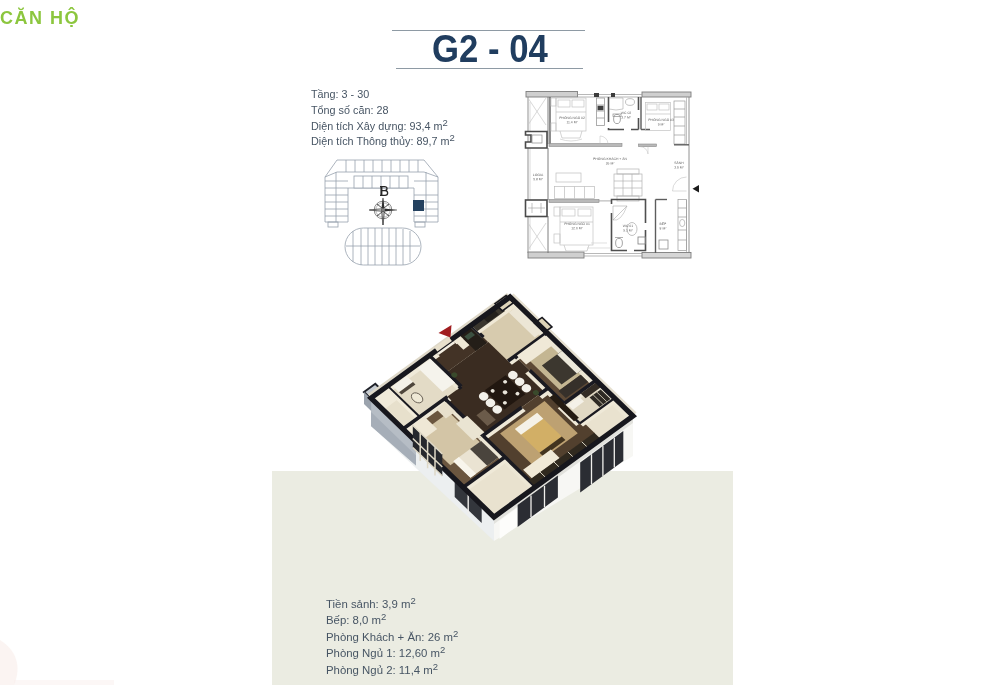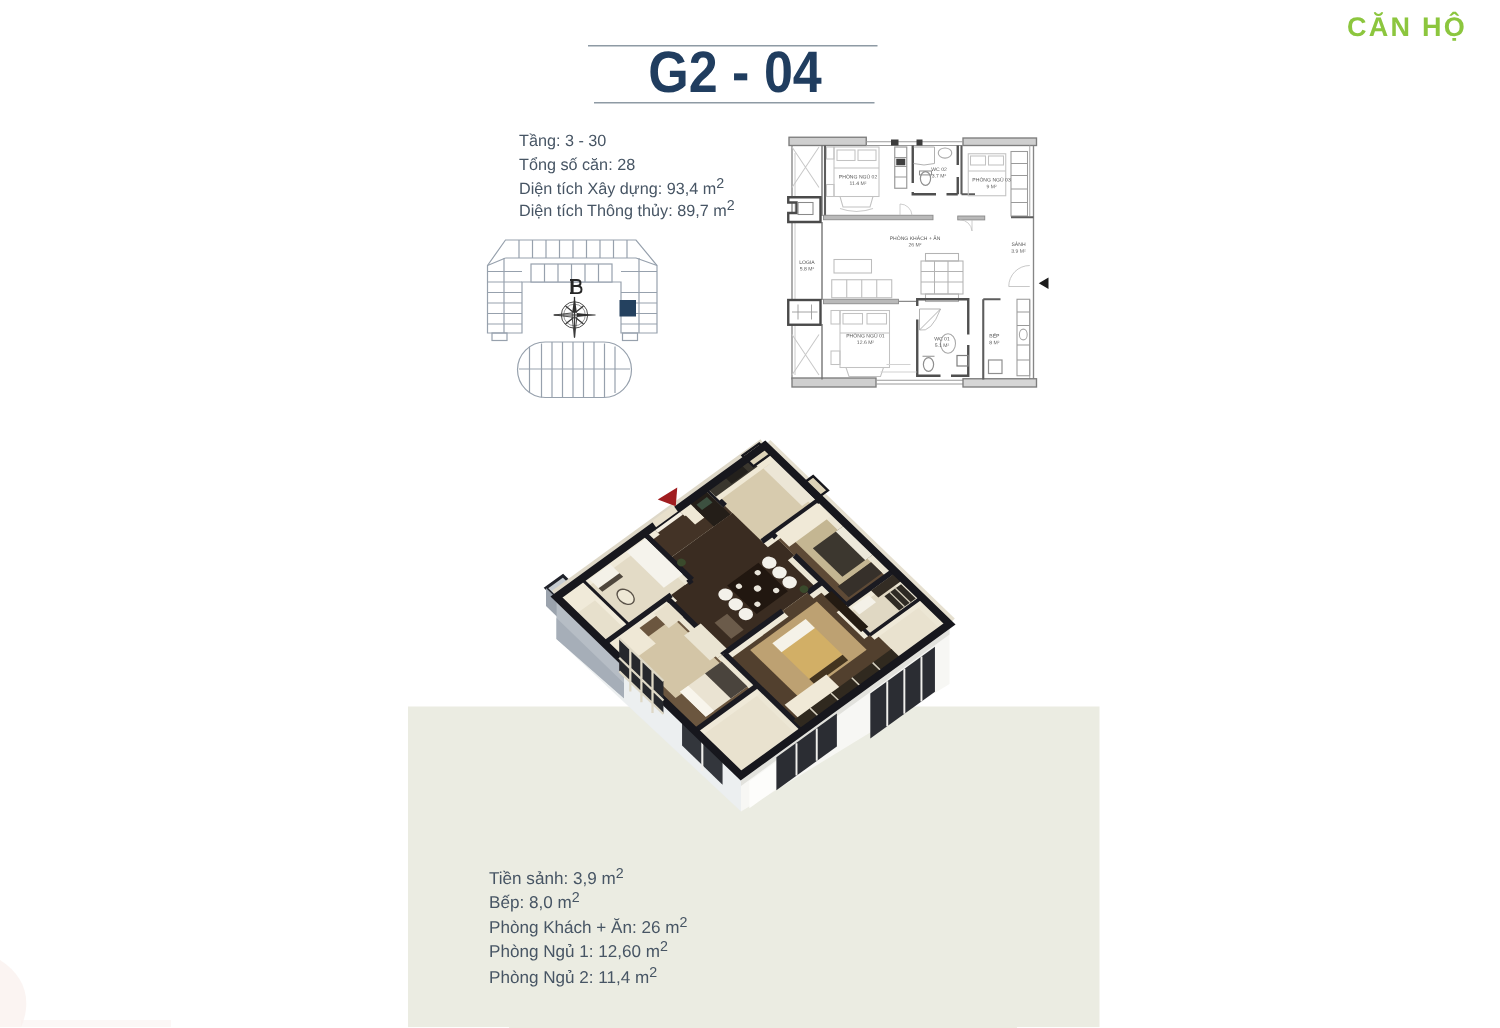--- a/index.html
+++ b/index.html
@@ -13,36 +13,36 @@
 <body>
 <div class="page">
 
   <div class="abs" style="left:272px;top:471px;width:461px;height:214px;background:#ebece2;"></div>
 
   <svg class="abs" style="left:0;top:630px;" width="330" height="55" viewBox="0 0 330 55">
     <path d="M0,10 C16,20 22,36 14,55 L0,55 Z" fill="#f7e9e5" opacity="0.5"></path>
     <rect x="14" y="50" width="100" height="5" fill="#f9eeea" opacity="0.45"></rect>
   </svg>
 
-  <div class="abs" style="left:0;top:8px;width:978px;text-align:right;color:#8cc63e;font-size:18px;font-weight:bold;letter-spacing:1.5px;">CĂN HỘ</div>
+  <div class="abs" style="left:0;top:8px;width:978px;text-align:left;color:#8cc63e;font-size:18px;font-weight:bold;letter-spacing:1.5px;">CĂN HỘ</div>
 
   <div class="abs" style="left:392px;top:30px;width:193px;height:1px;background:#8e9aa4;"></div>
 
   <div class="abs" style="left:0;top:27px;width:980px;text-align:center;color:#203d5f;font-size:39px;font-weight:bold;transform:scaleX(0.89);">G2 - 04</div>
 
   <div class="abs" style="left:396px;top:68px;width:187px;height:1px;background:#8e9aa4;"></div>
 
-  <div class="abs info" style="left:346px;top:87px;">
+  <div class="abs info" style="left:311px;top:87px;">
     Tầng: 3 - 30<br>
     Tổng số căn: 28<br>
     Diện tích Xây dựng: 93,4 m<sup>2</sup><br>
     Diện tích Thông thủy: 89,7 m<sup>2</sup>
   </div>
 
-  <div class="abs list" style="left:326px;top:578px;">
+  <div class="abs list" style="left:326px;top:596px;">
     Tiền sảnh: 3,9 m<sup>2</sup><br>
     Bếp: 8,0 m<sup>2</sup><br>
     Phòng Khách + Ăn: 26 m<sup>2</sup><br>
     Phòng Ngủ 1: 12,60 m<sup>2</sup><br>
     Phòng Ngủ 2: 11,4 m<sup>2</sup>
   </div>
 
 
   <svg class="abs" style="left:315px;top:155px;" width="140" height="115" viewBox="0 0 140 115">
     <g fill="none" stroke="#97a1ad" stroke-width="0.8">

